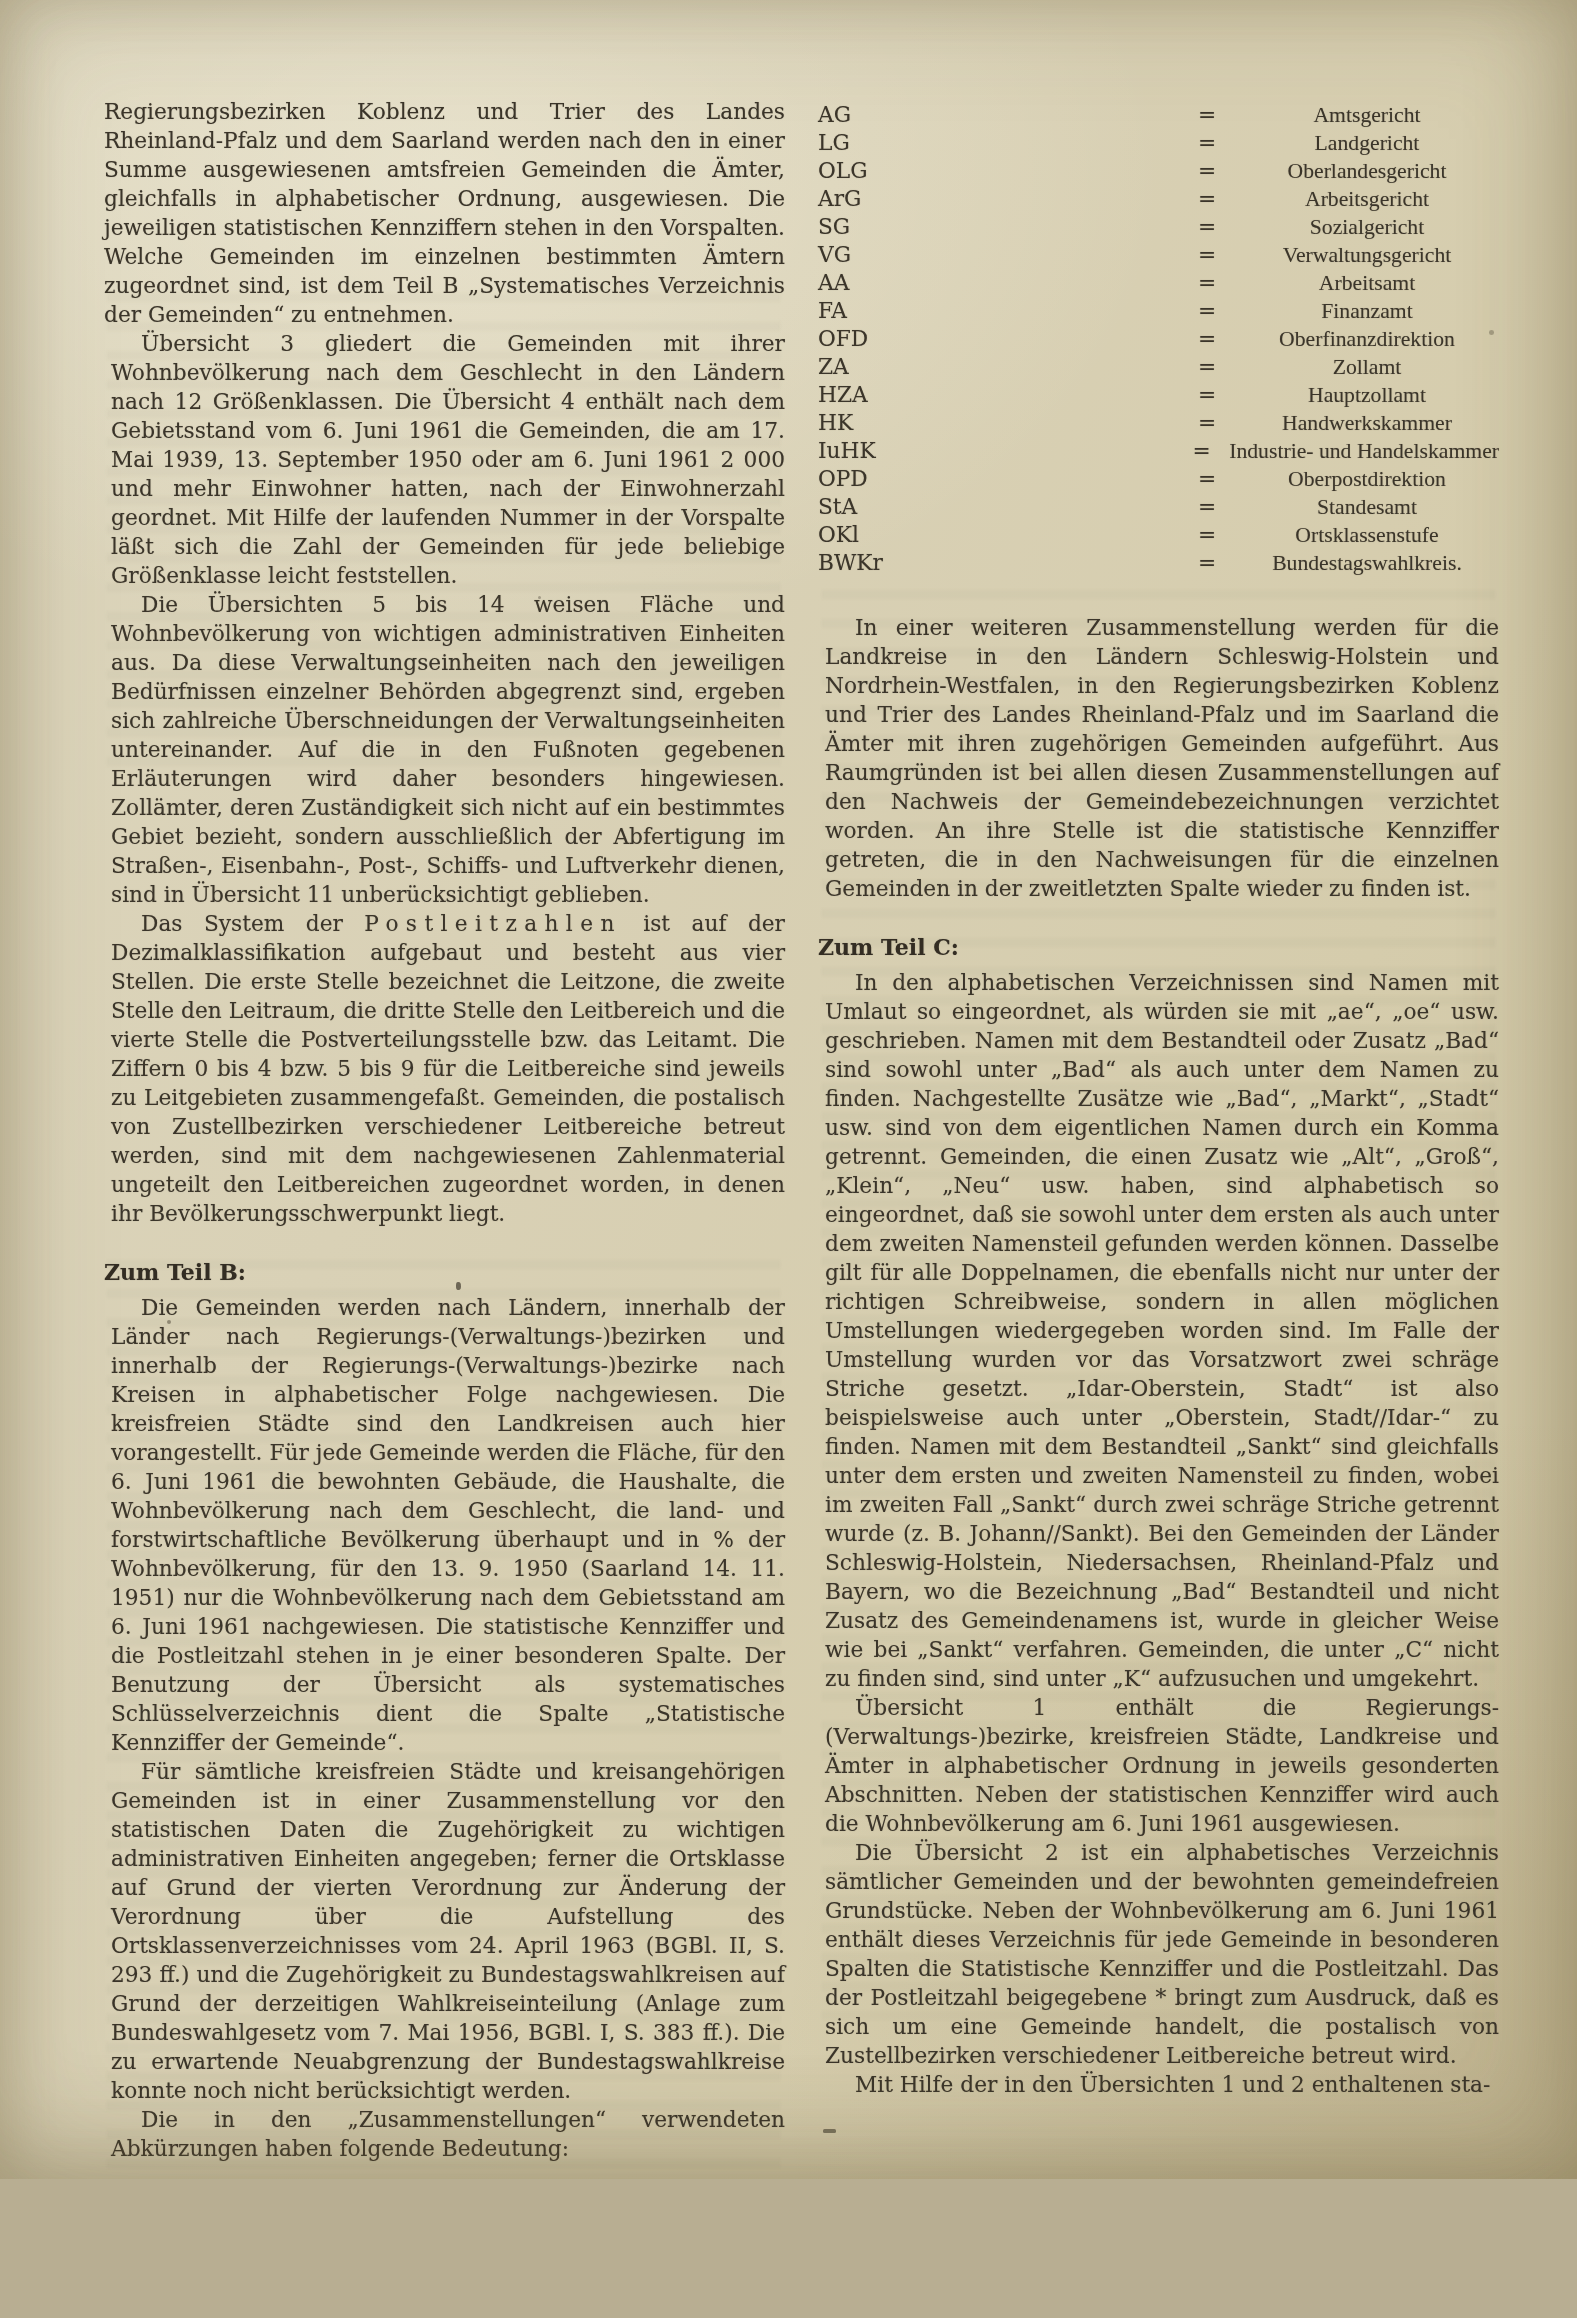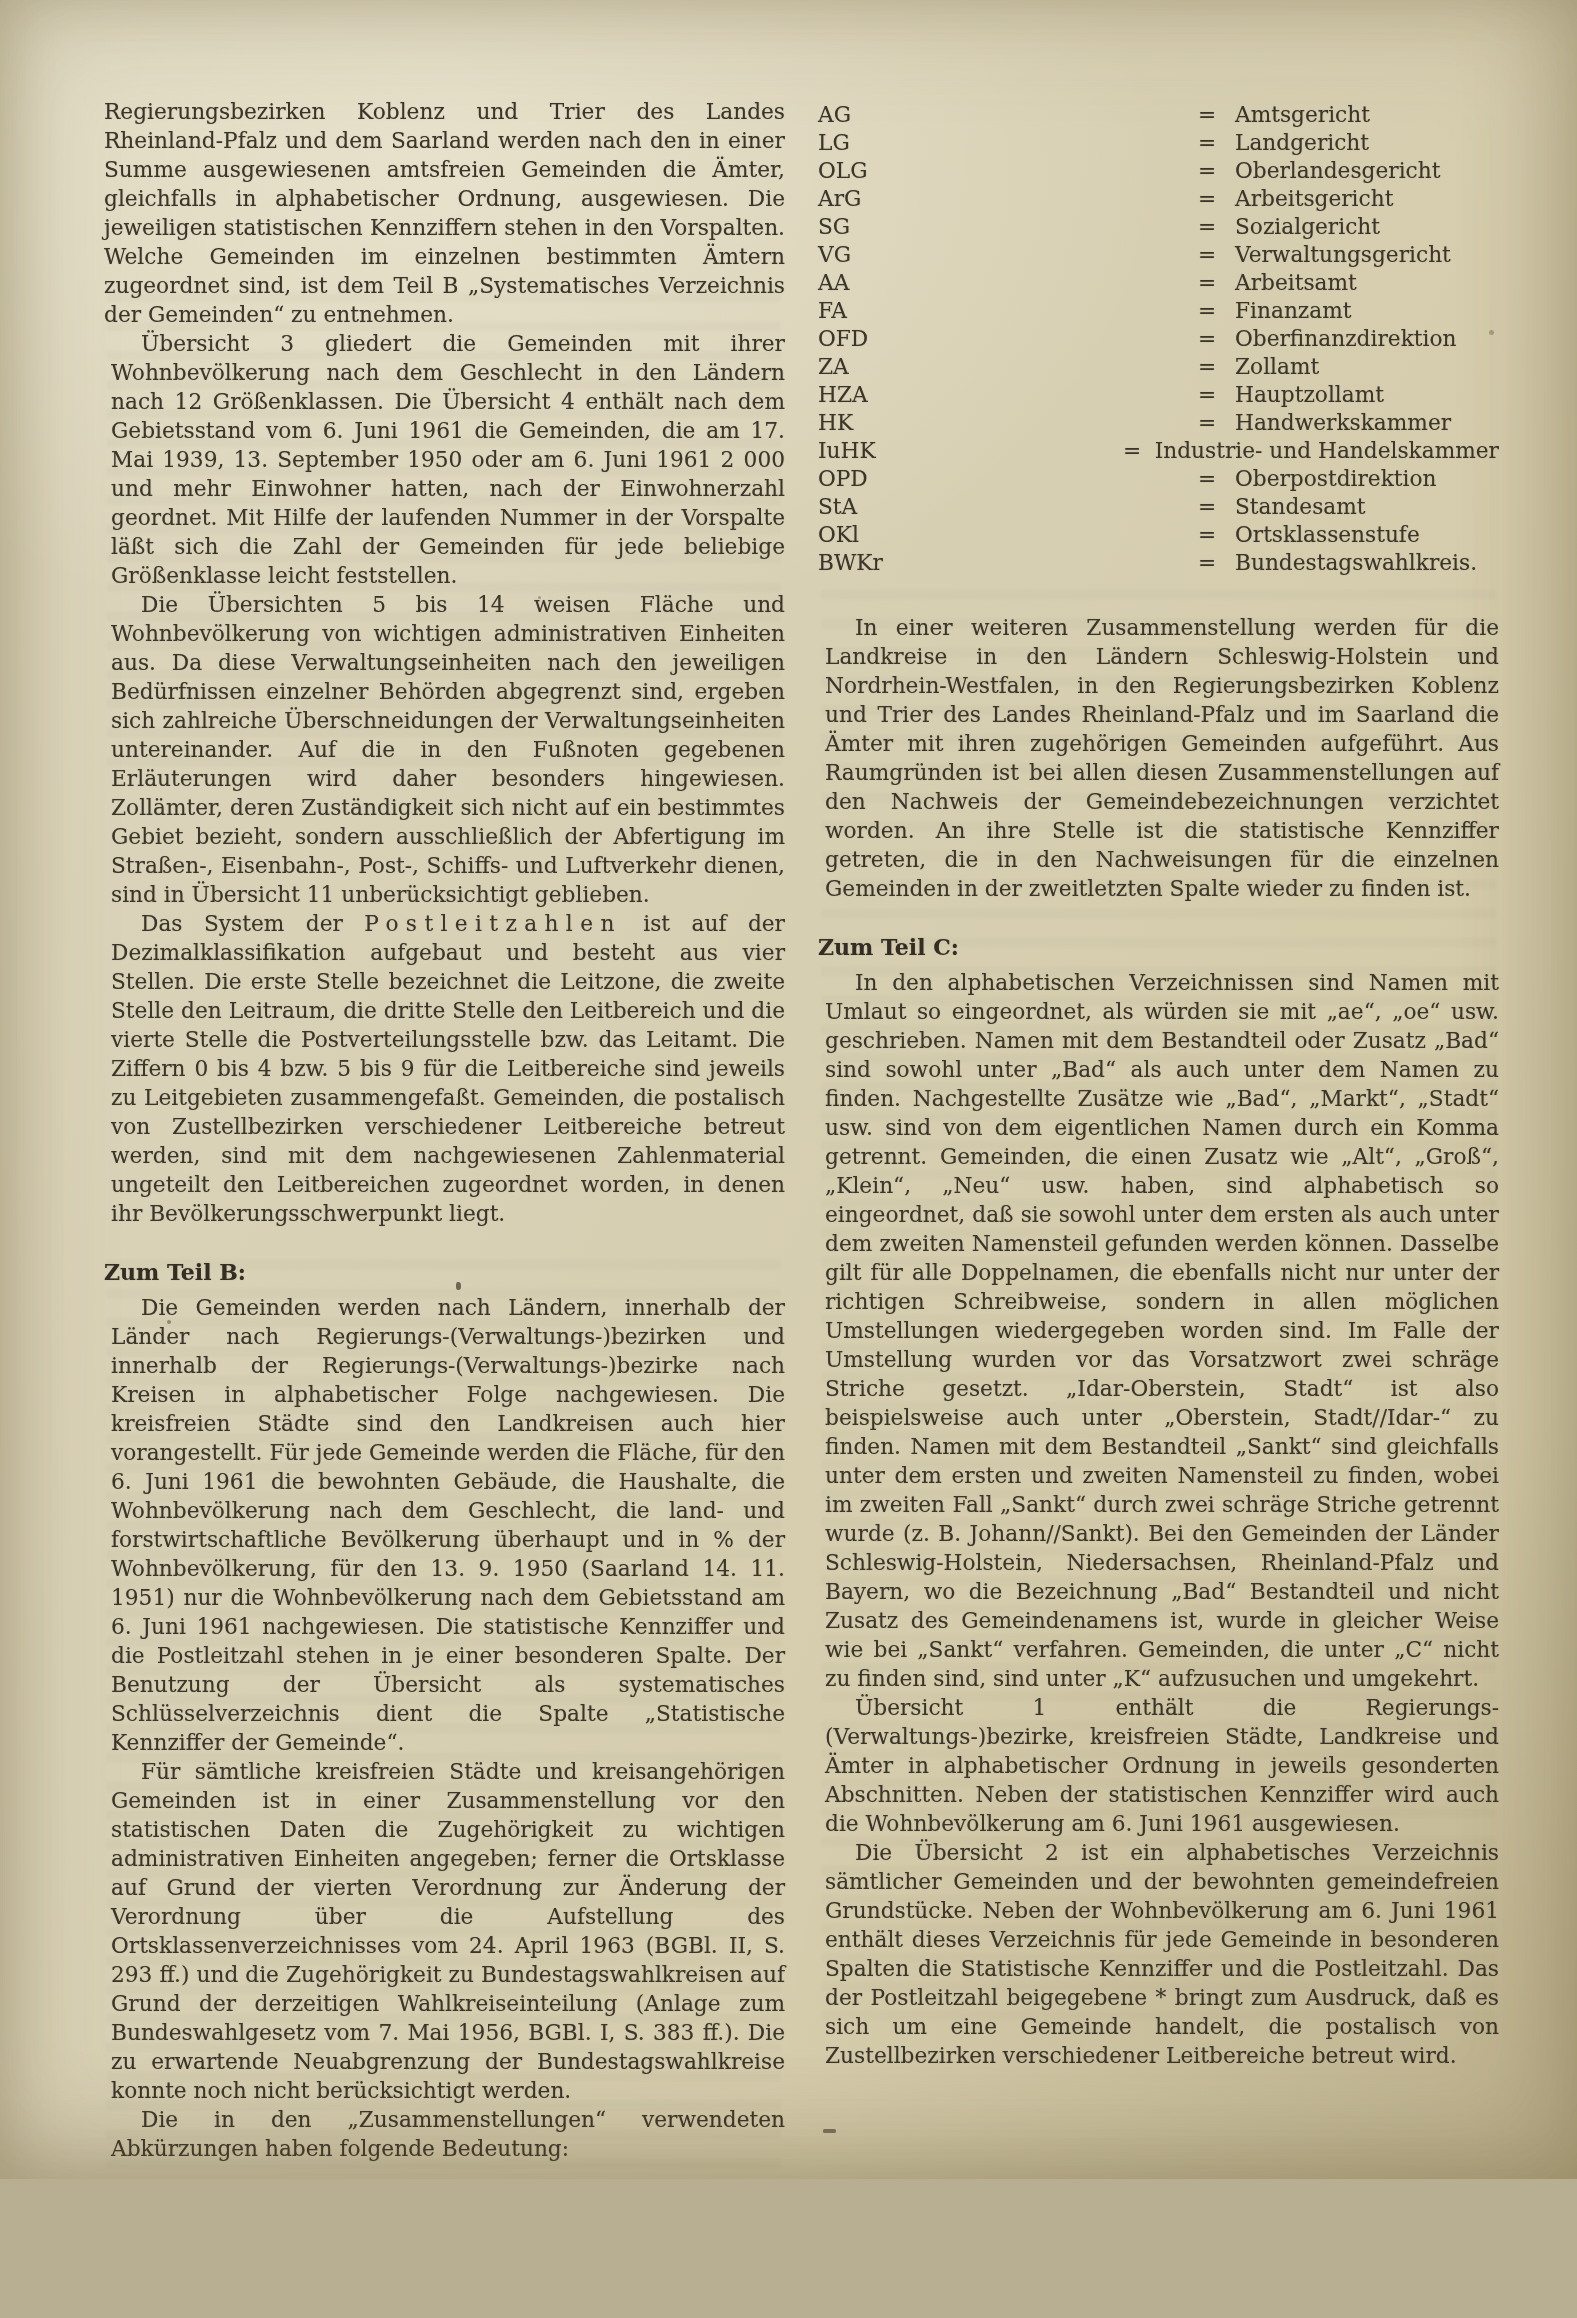--- a/index.html
+++ b/index.html
@@ -40,21 +40,21 @@
   .section-heading {
     margin:30px 0 6px 0;
     font-size:22px; line-height:29px;
     font-weight:bold; color:#332d23;
     text-shadow: 0 0 1px rgba(52,46,36,0.35);
   }
   .abbrev-list { margin:4px 0 36px 0; }
   .abbrev-row { display:flex; font-size:21.7px; line-height:28px; text-shadow:0 0 1px rgba(52,46,36,0.30); }
   .abbrev-row .code  { width:361px; text-align:left; }
   .abbrev-row .eq    { width:56px; text-align:center; }
-  .abbrev-row .label { flex:1; text-align:left; white-space:nowrap; }
+  .abbrev-row .label { flex:1; text-align:center; white-space:nowrap;font-family:Liberation Serif, serif; }
   .footer {
     position:absolute; left:0; top:2210px; width:1551px;
     text-align:center;
     font-size:23px; font-weight:bold; letter-spacing:4.5px;
     color:#38322a; text-shadow:0 0 1px rgba(52,46,36,0.35);
   }
   .speck { position:absolute; background:#4a4336; border-radius:50%; pointer-events:none; }
   .speck-1 { left:456px;  top:1282px; width:4.5px;  height:7.6px; opacity:0.75; border-radius:40% 60% 55% 45%; }
   .speck-2 { left:167px;  top:1320px; width:4px;  height:4px;  opacity:0.5; }
   .speck-3 { left:538px; top:596px; width:3px;  height:3px;  opacity:0.4; }
@@ -167,20 +167,21 @@
           <span class="code">BWKr</span>
           <span class="eq">=</span>
           <span class="label">Bundestagswahlkreis.</span>
         </div>
     </div>
     <p class="body-text indent">In einer weiteren Zusammenstellung werden für die Landkreise in den Ländern Schleswig-Holstein und Nordrhein-Westfalen, in den Regierungsbezirken Koblenz und Trier des Landes Rheinland-Pfalz und im Saarland die Ämter mit ihren zugehörigen Gemeinden aufgeführt. Aus Raumgründen ist bei allen diesen Zusammenstellungen auf den Nachweis der Gemeindebezeichnungen verzichtet worden. An ihre Stelle ist die statistische Kennziffer getreten, die in den Nachweisungen für die einzelnen Gemeinden in der zweitletzten Spalte wieder zu finden ist.</p>
     <h2 class="section-heading">Zum Teil C:</h2>
     <p class="body-text indent">In den alphabetischen Verzeichnissen sind Namen mit Umlaut so eingeordnet, als würden sie mit „ae“, „oe“ usw. geschrieben. Namen mit dem Bestandteil oder Zusatz „Bad“ sind sowohl unter „Bad“ als auch unter dem Namen zu finden. Nachgestellte Zusätze wie „Bad“, „Markt“, „Stadt“ usw. sind von dem eigentlichen Namen durch ein Komma getrennt. Gemeinden, die einen Zusatz wie „Alt“, „Groß“, „Klein“, „Neu“ usw. haben, sind alphabetisch so eingeordnet, daß sie sowohl unter dem ersten als auch unter dem zweiten Namensteil gefunden werden können. Dasselbe gilt für alle Doppelnamen, die ebenfalls nicht nur unter der richtigen Schreibweise, sondern in allen möglichen Umstellungen wiedergegeben worden sind. Im Falle der Umstellung wurden vor das Vorsatzwort zwei schräge Striche gesetzt. „Idar-Oberstein, Stadt“ ist also beispielsweise auch unter „Oberstein, Stadt//Idar-“ zu finden. Namen mit dem Bestandteil „Sankt“ sind gleichfalls unter dem ersten und zweiten Namensteil zu finden, wobei im zweiten Fall „Sankt“ durch zwei schräge Striche getrennt wurde (z. B. Johann//Sankt). Bei den Gemeinden der Länder Schleswig-Holstein, Niedersachsen, Rheinland-Pfalz und Bayern, wo die Bezeichnung „Bad“ Bestandteil und nicht Zusatz des Gemeindenamens ist, wurde in gleicher Weise wie bei „Sankt“ verfahren. Gemeinden, die unter „C“ nicht zu finden sind, sind unter „K“ aufzusuchen und umgekehrt.</p>
     <p class="body-text indent">Übersicht 1 enthält die Regierungs-(Verwaltungs-)bezirke, kreisfreien Städte, Landkreise und Ämter in alphabetischer Ordnung in jeweils gesonderten Abschnitten. Neben der statistischen Kennziffer wird auch die Wohnbevölkerung am 6. Juni 1961 ausgewiesen.</p>
     <p class="body-text indent">Die Übersicht 2 ist ein alphabetisches Verzeichnis sämtlicher Gemeinden und der bewohnten gemeindefreien Grundstücke. Neben der Wohnbevölkerung am 6. Juni 1961 enthält dieses Verzeichnis für jede Gemeinde in besonderen Spalten die Statistische Kennziffer und die Postleitzahl. Das der Postleitzahl beigegebene * bringt zum Ausdruck, daß es sich um eine Gemeinde handelt, die postalisch von Zustellbezirken verschiedener Leitbereiche betreut wird.</p>
+    <p class="body-text indent">Mit Hilfe der in den Übersichten 1 und 2 enthaltenen sta-</p>
   </div>
 
   <div class="footer">
     <span>– 6 –</span>
   </div>
 
   <div class="speck speck-1"></div>
   <div class="speck speck-2"></div>
   <div class="speck speck-3"></div>
   <div class="speck speck-4"></div>

